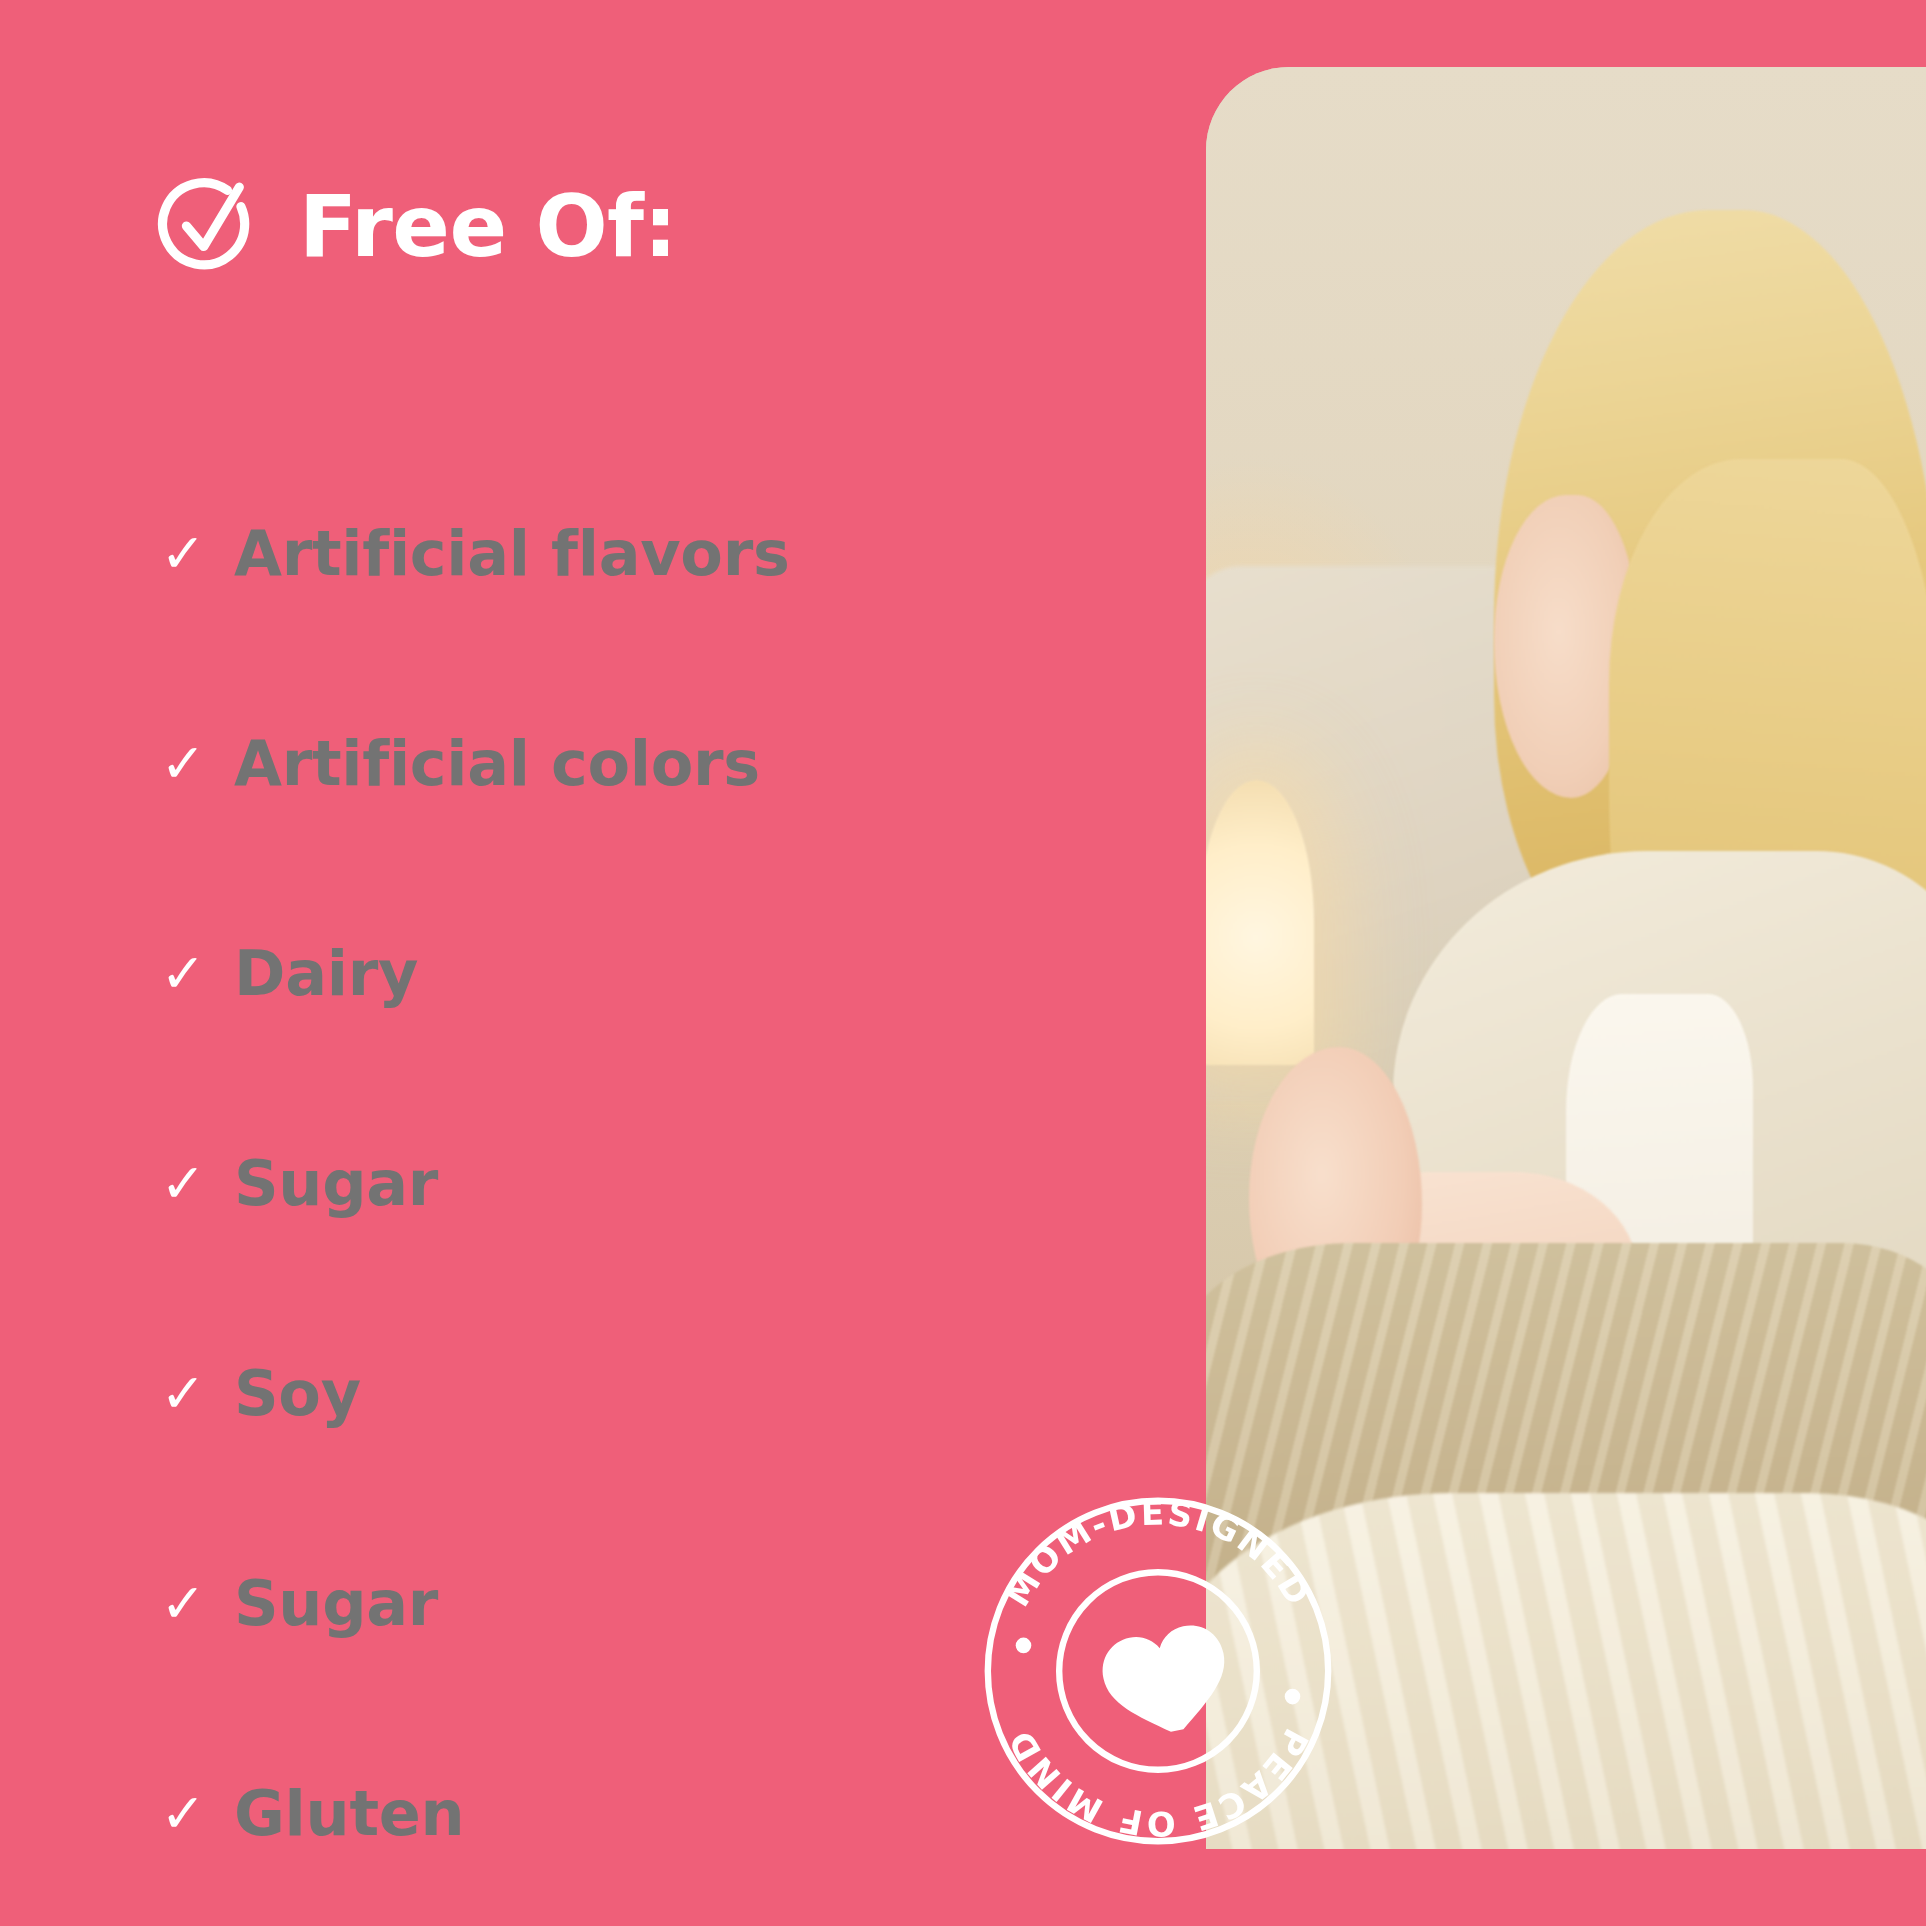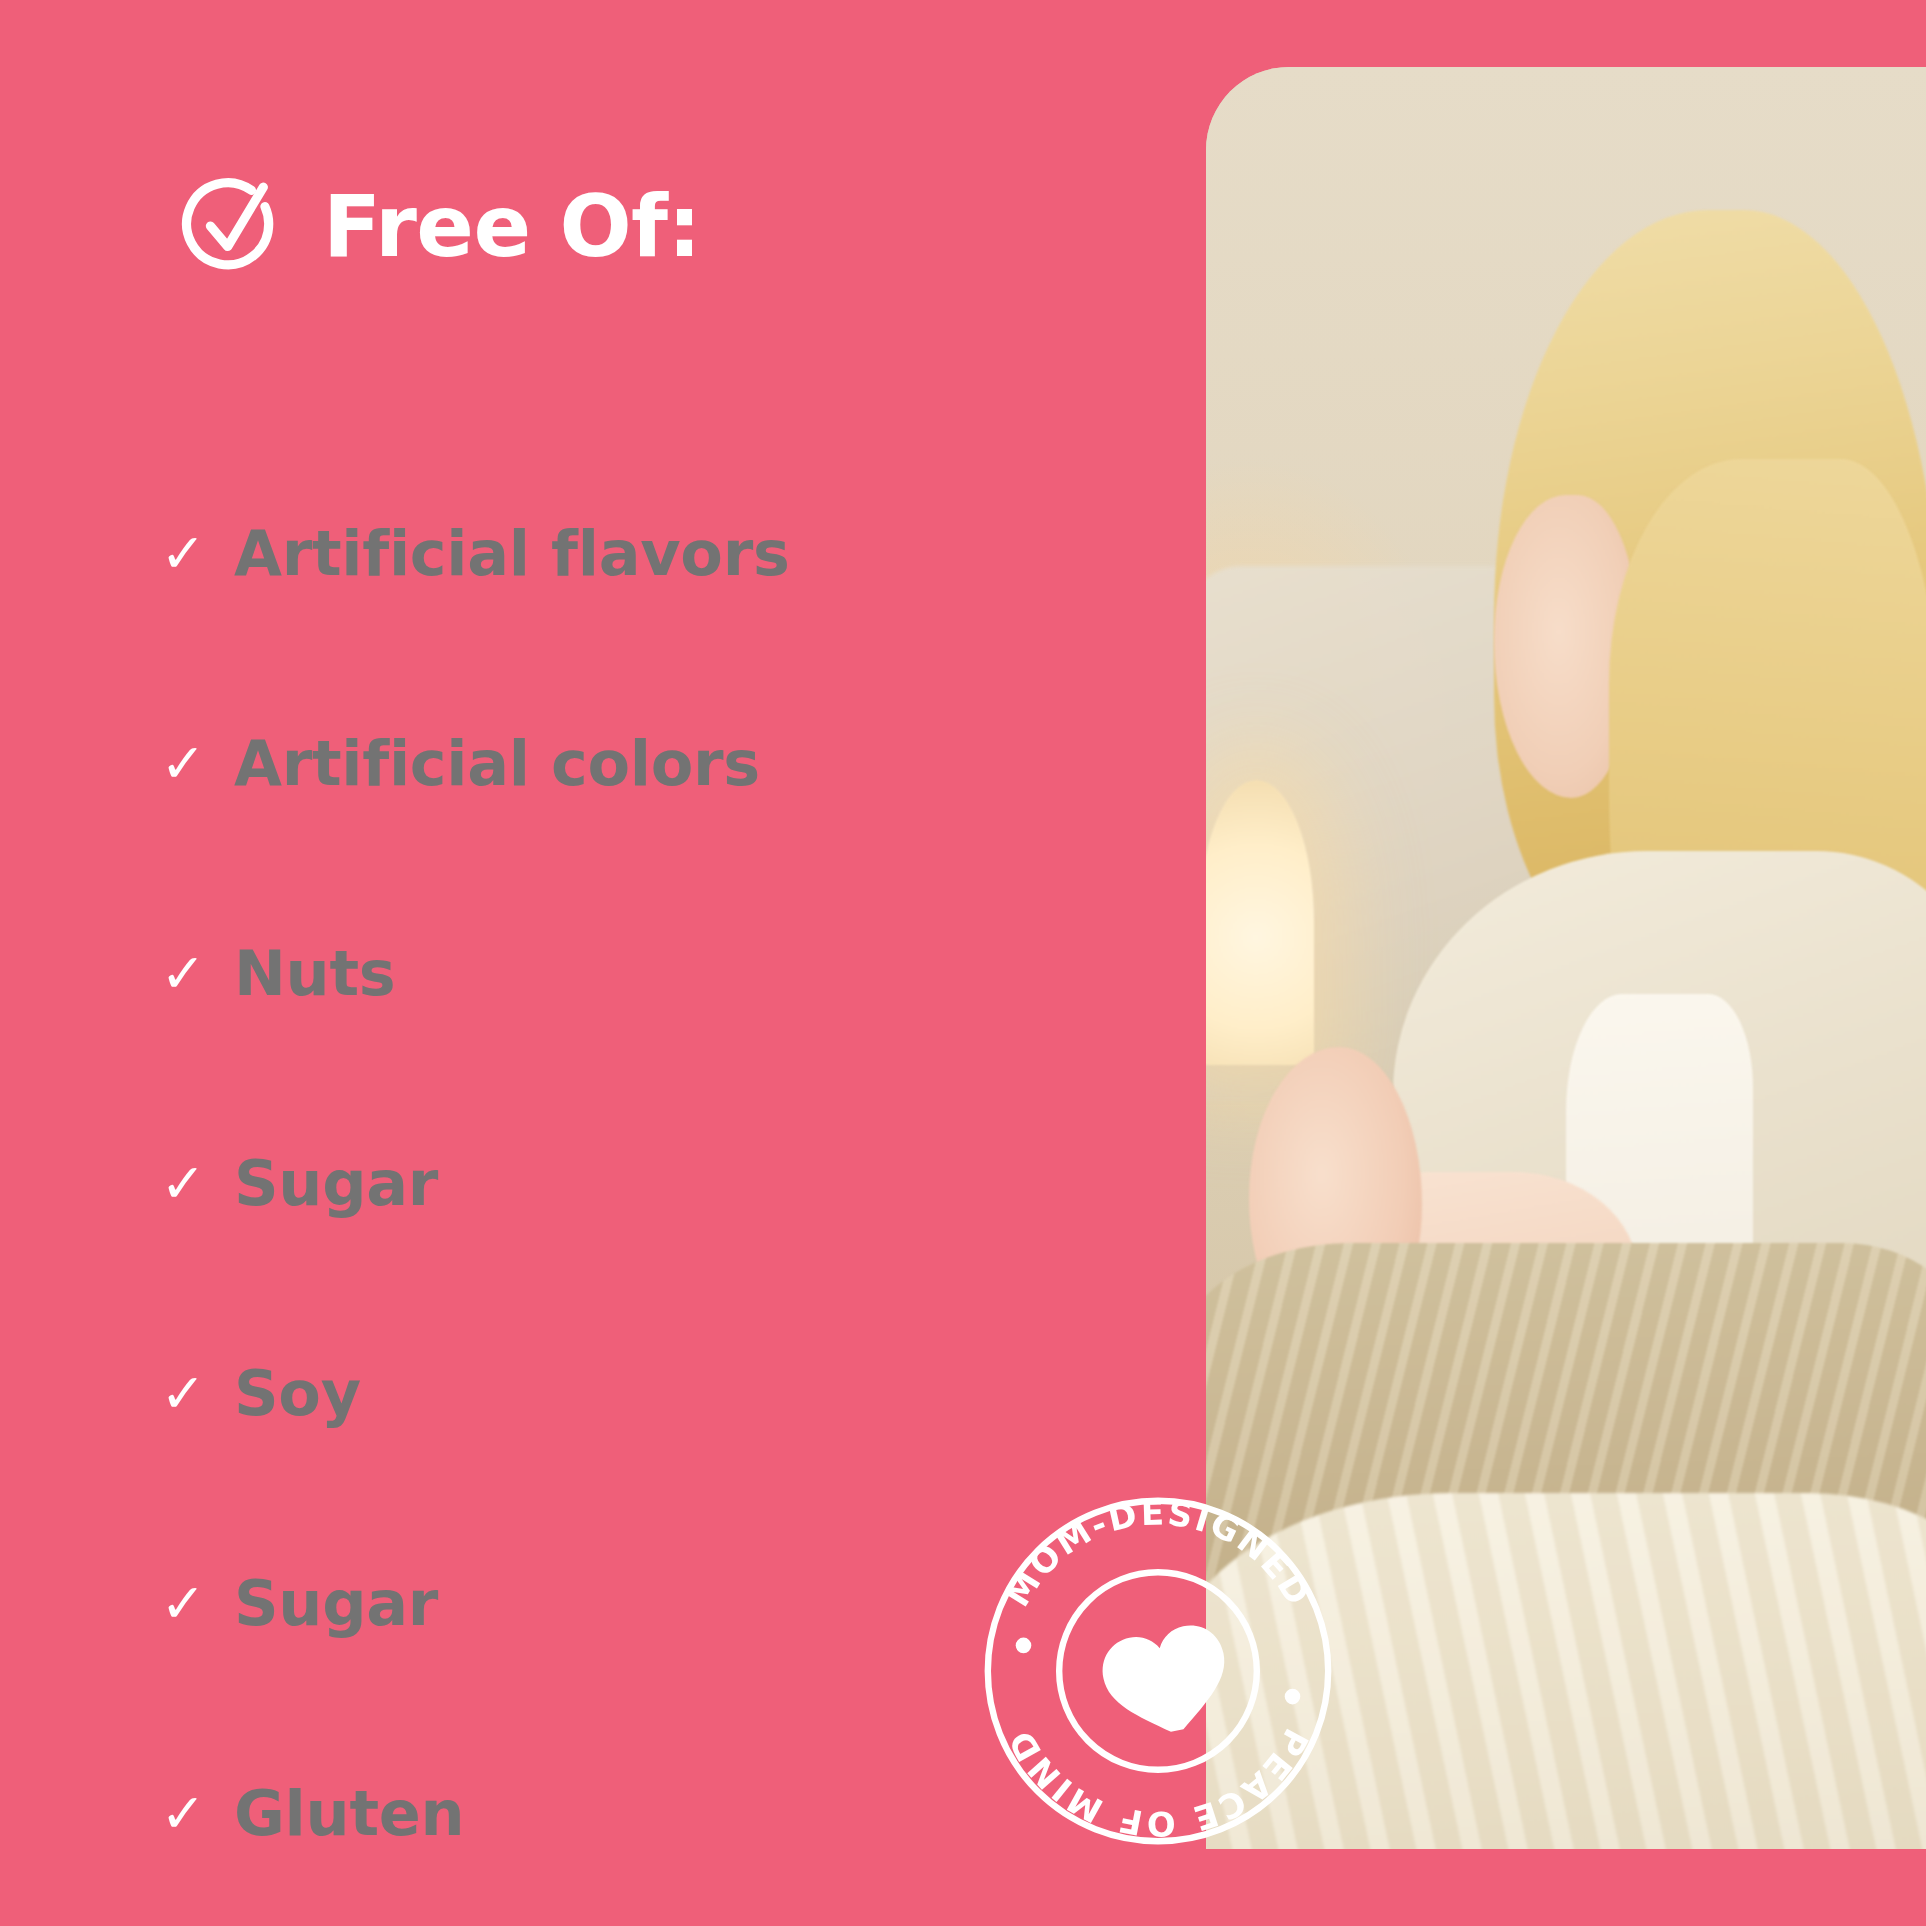--- a/index.html
+++ b/index.html
@@ -181,21 +181,21 @@
     position: absolute;
     left: 0;
     top: 0;
     width: 1206px;
     height: 1926px;
   }
 
   
   .header-row {
     position: absolute;
-    left: 178px;
+    left: 154px;
     top: 172px;
     display: flex;
     align-items: center;
     gap: 37px;
   }
   .check-circle-icon {
     width: 108px;
     height: 108px;
     flex: 0 0 auto;
     display: block;
@@ -291,21 +291,21 @@
       <li class="list-item">
         <span class="check-glyph">✓</span>
         <span class="item-label">Artificial flavors</span>
       </li>
       <li class="list-item">
         <span class="check-glyph">✓</span>
         <span class="item-label">Artificial colors</span>
       </li>
       <li class="list-item">
         <span class="check-glyph">✓</span>
-        <span class="item-label">Nuts</span>
+        <span class="item-label">Dairy</span>
       </li>
       <li class="list-item">
         <span class="check-glyph">✓</span>
         <span class="item-label">Sugar</span>
       </li>
       <li class="list-item">
         <span class="check-glyph">✓</span>
         <span class="item-label">Soy</span>
       </li>
       <li class="list-item">

